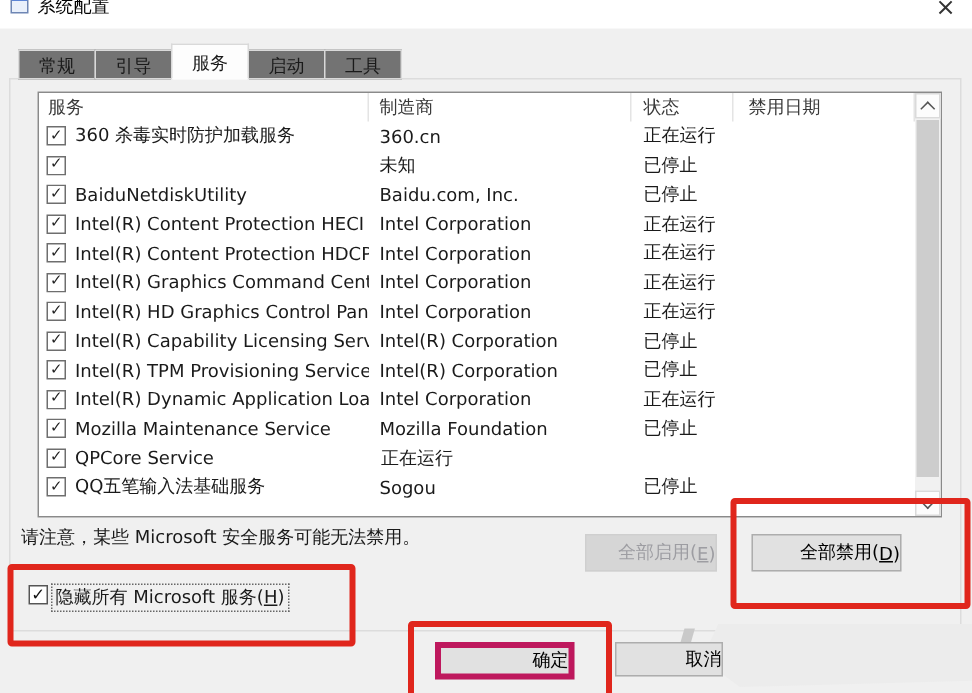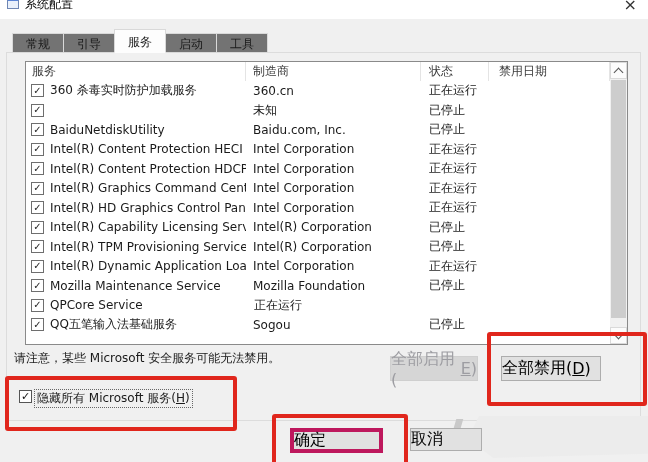--- a/index.html
+++ b/index.html
@@ -37,21 +37,21 @@
   .scrollbar{position:absolute;top:0;right:0;width:17px;height:282px;background:#f1f1f1}
   .sb-btn{position:absolute;left:0;width:17px;height:17px;background:#fcfcfc;border:1px solid #dadada;
           box-sizing:border-box;display:flex;align-items:center;justify-content:center}
   .sb-up{top:0}.sb-down{bottom:0}
   .chev{width:6px;height:6px;border-right:1.6px solid #555;border-bottom:1.6px solid #555}
   .sb-up .chev{transform:rotate(-135deg);margin-top:3px}
   .sb-down .chev{transform:rotate(45deg);margin-bottom:3px}
   .sb-thumb{position:absolute;left:1px;top:18px;width:15px;height:238px;background:#cdcdcd}
   
   .note{position:absolute;left:14px;top:350px;font-size:12px;color:#1a1a1a;z-index:2}
-  .btn{position:absolute;font-size:16px;display:flex;align-items:center;justify-content:flex-start;
+  .btn{position:absolute;font-size:12px;display:flex;align-items:center;justify-content:flex-end;
        box-sizing:border-box;background:#e1e1e1;border:1px solid #adadad;color:#000;z-index:2}
   .btn u{text-decoration:underline}
   #btn-enable{left:390px;top:356px;width:88px;height:25px;background:#d6d6d6;border-color:#cfcfcf;color:#9d9da2}
   #btn-disable{left:501px;top:356px;width:100px;height:25px}
   
   .cb2{position:absolute;left:19px;top:390px;width:13px;height:13px;border:1px solid #555;background:#fff;
        box-sizing:border-box;display:flex;align-items:center;justify-content:center;font-size:11px;line-height:1;color:#111;z-index:2}
   .hide-label{position:absolute;left:35px;top:390px;font-size:12px;outline:1px dotted #666;padding:0 2px;z-index:2}
   
   #btn-ok{left:290px;top:428px;width:93px;height:25px;border:4px solid #be185d}

